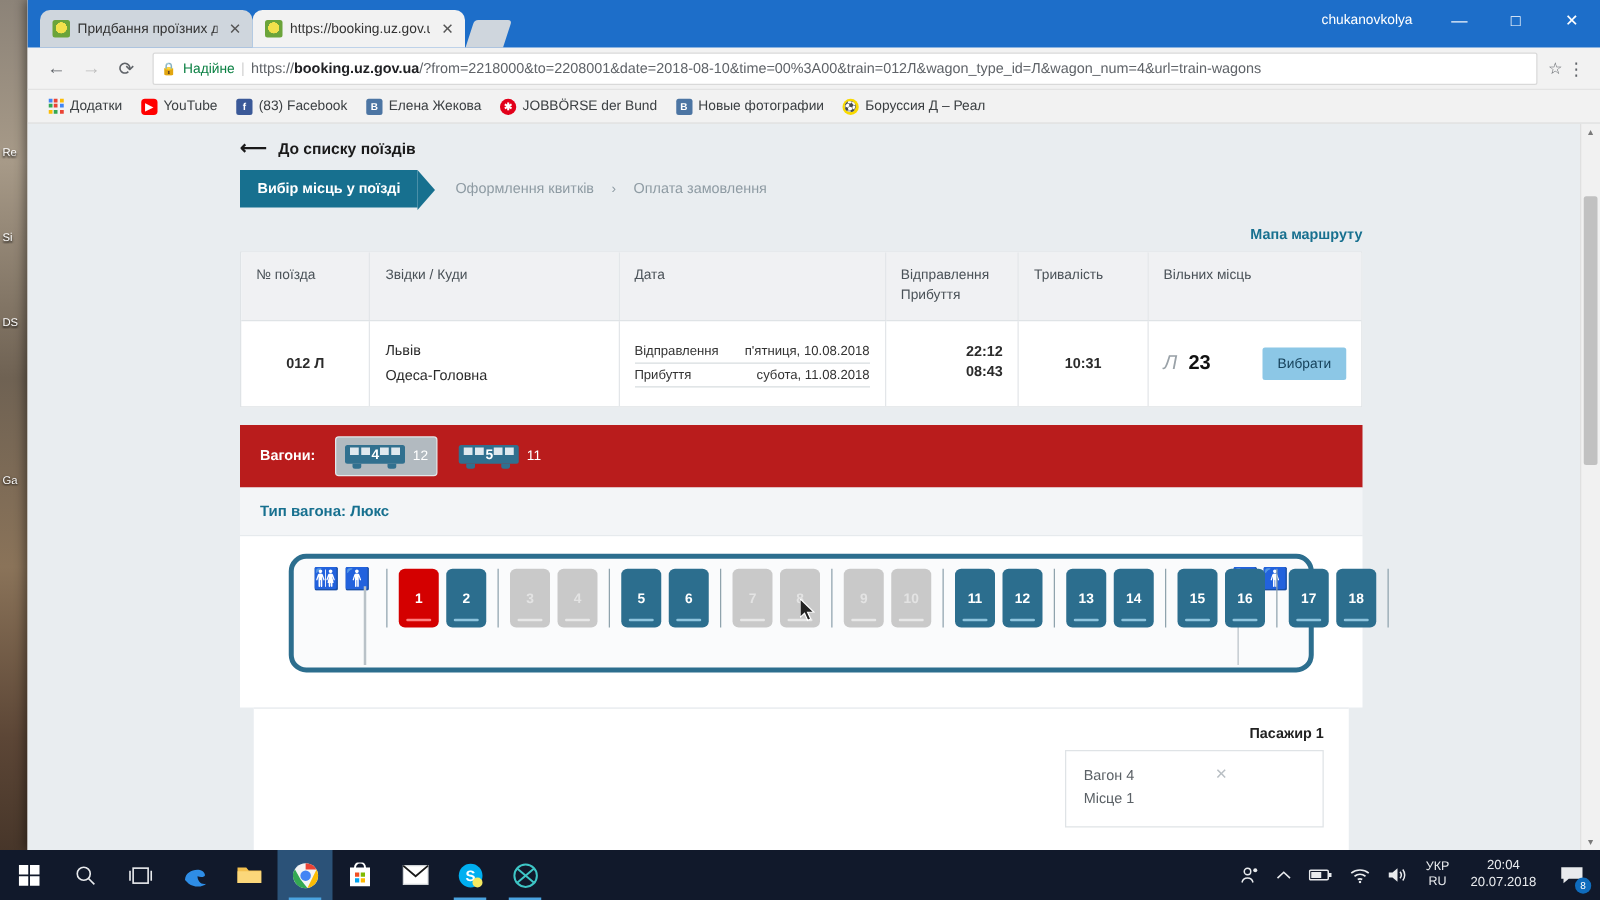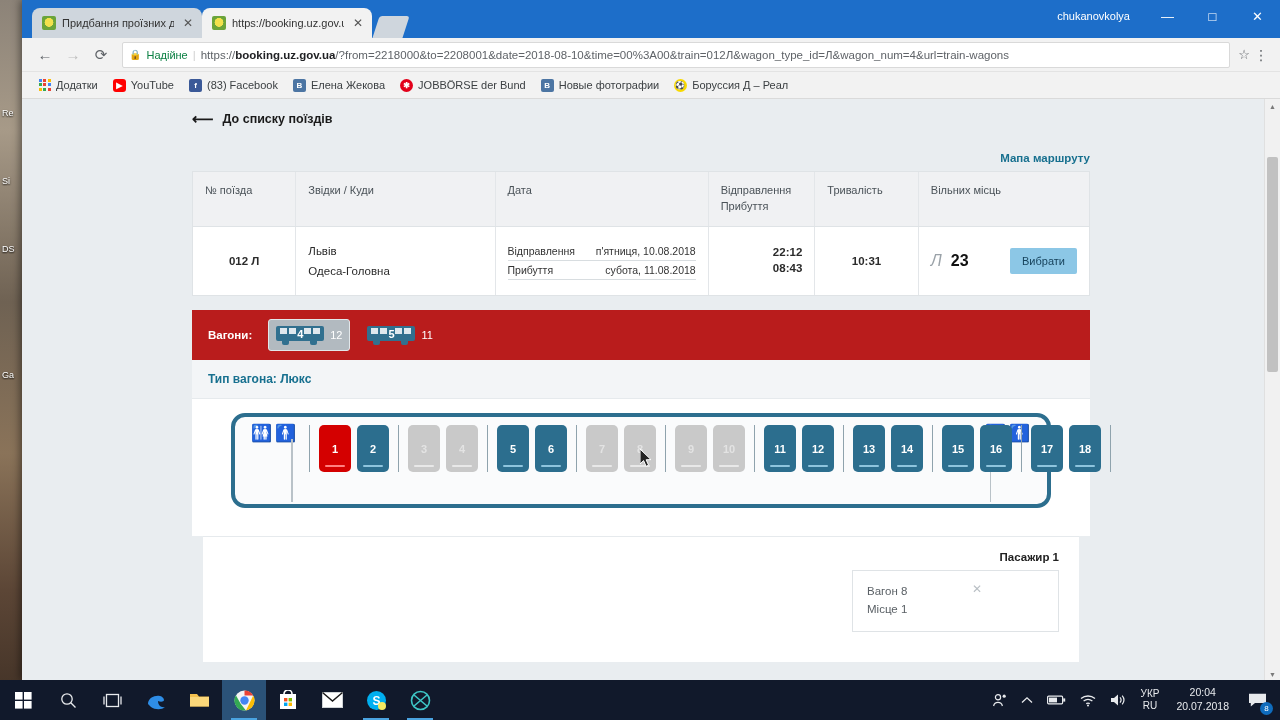--- a/index.html
+++ b/index.html
@@ -8,21 +8,21 @@
     font-family:"Liberation Sans",sans-serif;
     background:#6b5a4a;
     position:relative;
   }
 
   
   #desktop{
     position:absolute;inset:0;
     background:linear-gradient(180deg,#8c8378 0%,#a79a88 18%,#6f6253 42%,#8a7359 63%,#5c4636 82%,#3e2f24 100%);
   }
-  #desktop-icons{position:absolute;left:0;top:108px;width:26px;}
+  #desktop-icons{position:absolute;left:0;top:117px;width:26px;}
   .desk-ico{
     font-size:9px;color:#fff;margin-bottom:58px;padding-left:2px;
     text-shadow:0 1px 2px #000;white-space:nowrap;overflow:hidden;
   }
 
   
   #chrome-window{
     position:absolute;left:22px;top:0;width:1258px;height:680px;
     background:#fff;overflow:hidden;
     box-shadow:-2px 0 8px rgba(0,0,0,.45);
@@ -406,20 +406,28 @@
 
   <div id="page">
     <div id="page-scroll">
       <div id="content">
 
         <div id="back-link">
           <span class="arrow-left">⟵</span>
           <span>До списку поїздів</span>
         </div>
 
+        <div id="steps">
+          <div class="step-active">Вибір місць у поїзді</div>
+          <div class="step-rest">
+            <span class="step-dim">Оформлення квитків</span>
+            <span class="step-chev">›</span>
+            <span class="step-dim">Оплата замовлення</span>
+          </div>
+        </div>
 
         <div id="route-map-row">
           <span id="route-map">Мапа маршруту</span>
         </div>
 
         <div class="card">
           <table class="train">
             <tbody>
                 <tr>
               <th class="c-num">№ поїзда</th>
@@ -613,21 +621,21 @@
               </svg>
             </div>
 
           </div>
         </div>
 
         <div id="passenger-section">
           <div id="passenger-title">Пасажир 1</div>
           <div id="passenger-card">
             <div id="pc-seat">
-              <div>Вагон 8</div>
+              <div>Вагон 4</div>
               <div>Місце 1</div>
               <span id="pc-close">✕</span>
             </div>
           </div>
         </div>
 
       </div>
     </div>
 
     <div id="scrollbar">

